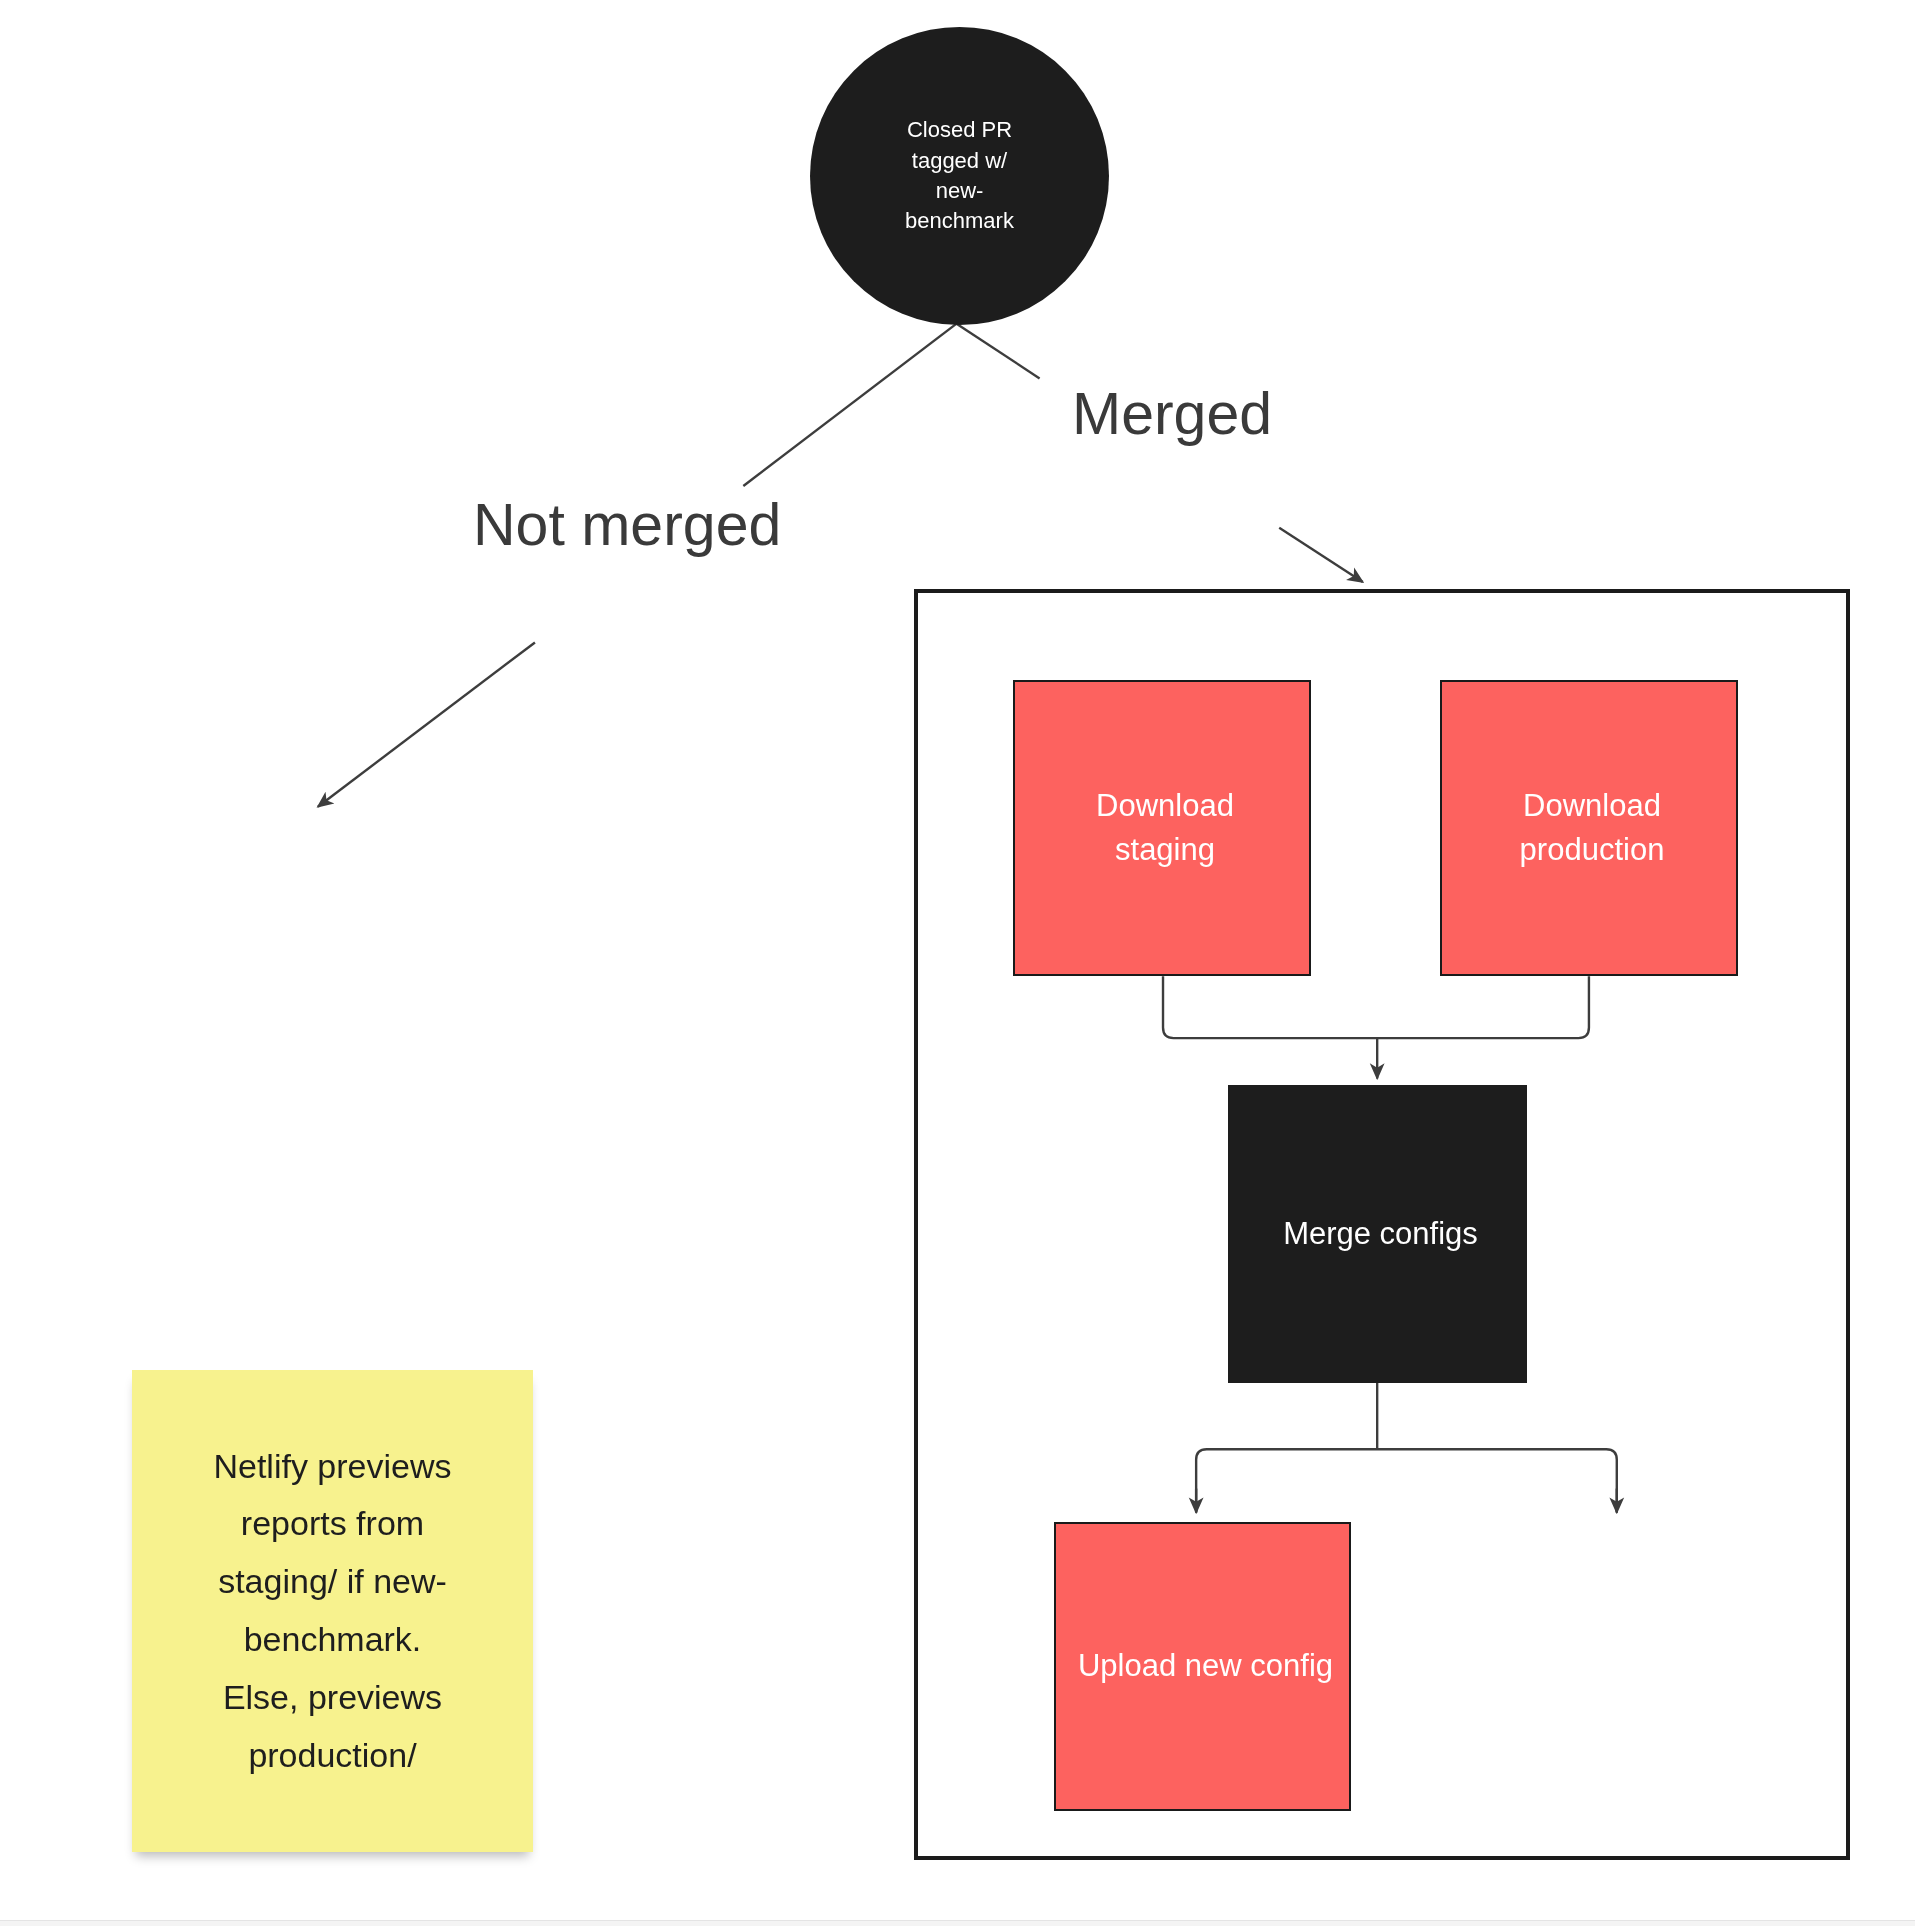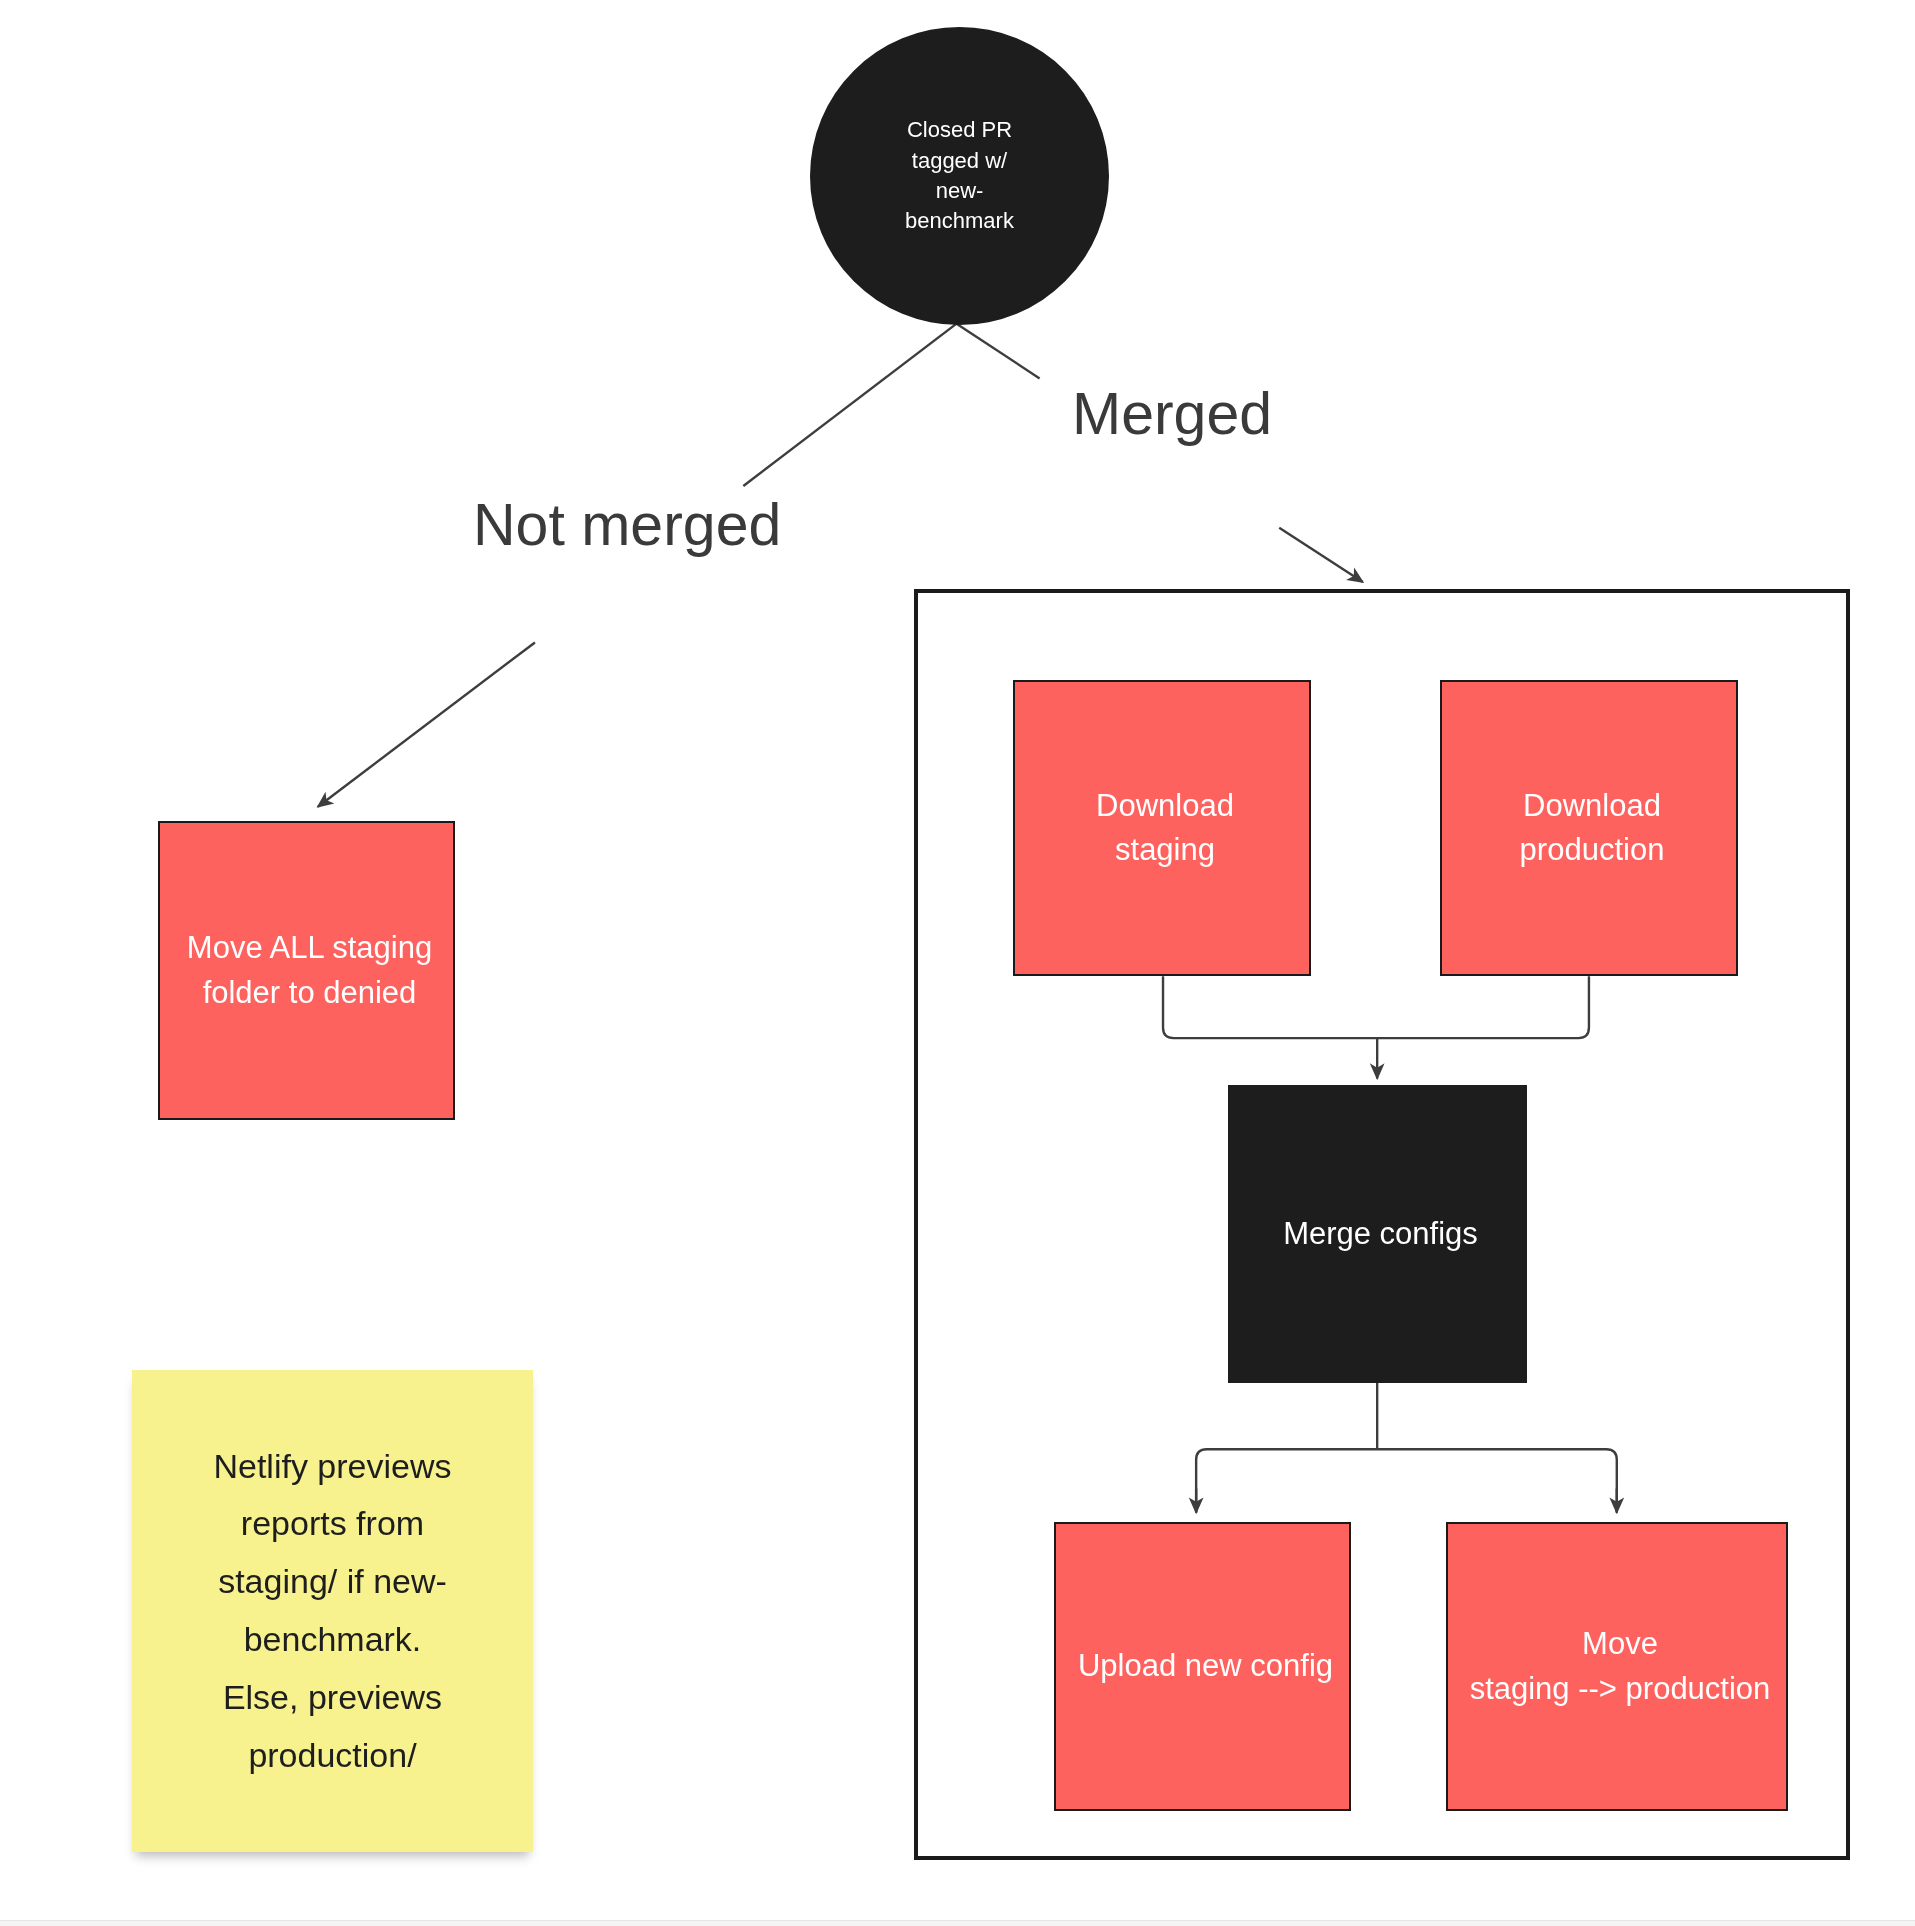--- a/index.html
+++ b/index.html
@@ -124,37 +124,33 @@
 
   <div class="node circle" style="left:810px;top:27px;width:299px;height:298px;">Closed PR
 tagged w/
 new-
 benchmark</div>
 
   <div class="branch-label" style="left:473px;top:491px;">Not merged</div>
 
   <div class="branch-label" style="left:1056px;top:380px;margin-left:16px;">Merged</div>
 
-  <div class="node rect" style="left:158px;top:821px;width:297px;height:299px;">Move ALL staging
-folder to denied</div>
 
   <div class="group-frame" style="left:914px;top:589px;width:936px;height:1271px;"></div>
 
   <div class="node rect" style="left:1013px;top:680px;width:298px;height:296px;">Download
 staging</div>
 
   <div class="node rect" style="left:1440px;top:680px;width:298px;height:296px;">Download
 production</div>
 
   <div class="node rect black" style="left:1228px;top:1085px;width:299px;height:298px;">Merge configs</div>
 
   <div class="node rect" style="left:1048px;top:1522px;width:297px;height:289px;margin-left:6px;">Upload new config</div>
 
-  <div class="node rect" style="left:1446px;top:1522px;width:342px;height:289px;">Move
-staging --&gt; production</div>
 
   <div class="sticky-note" style="left:132px;top:1370px;width:401px;height:482px;">Netlify previews
 reports from
 staging/ if new-
 benchmark.
 Else, previews
 production/</div>
 
   <div class="bottom-strip"></div>
 

